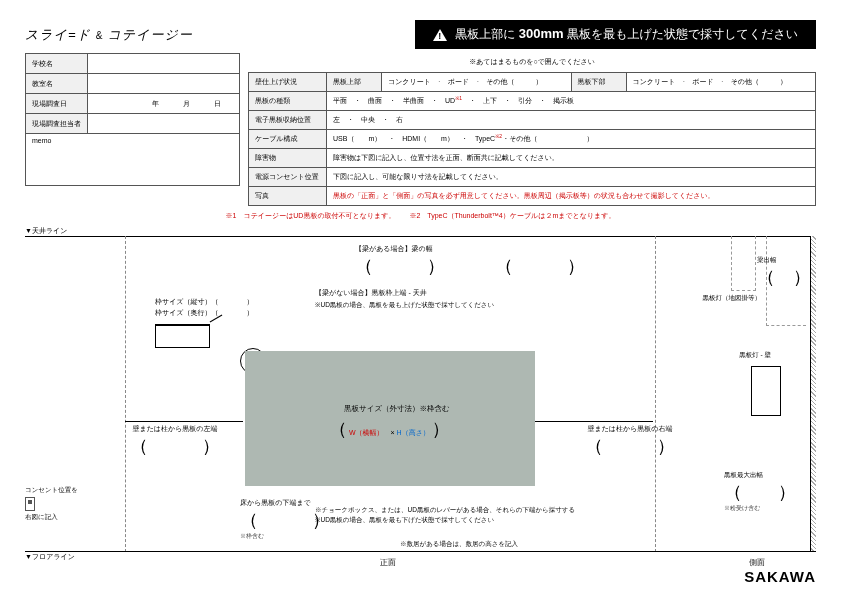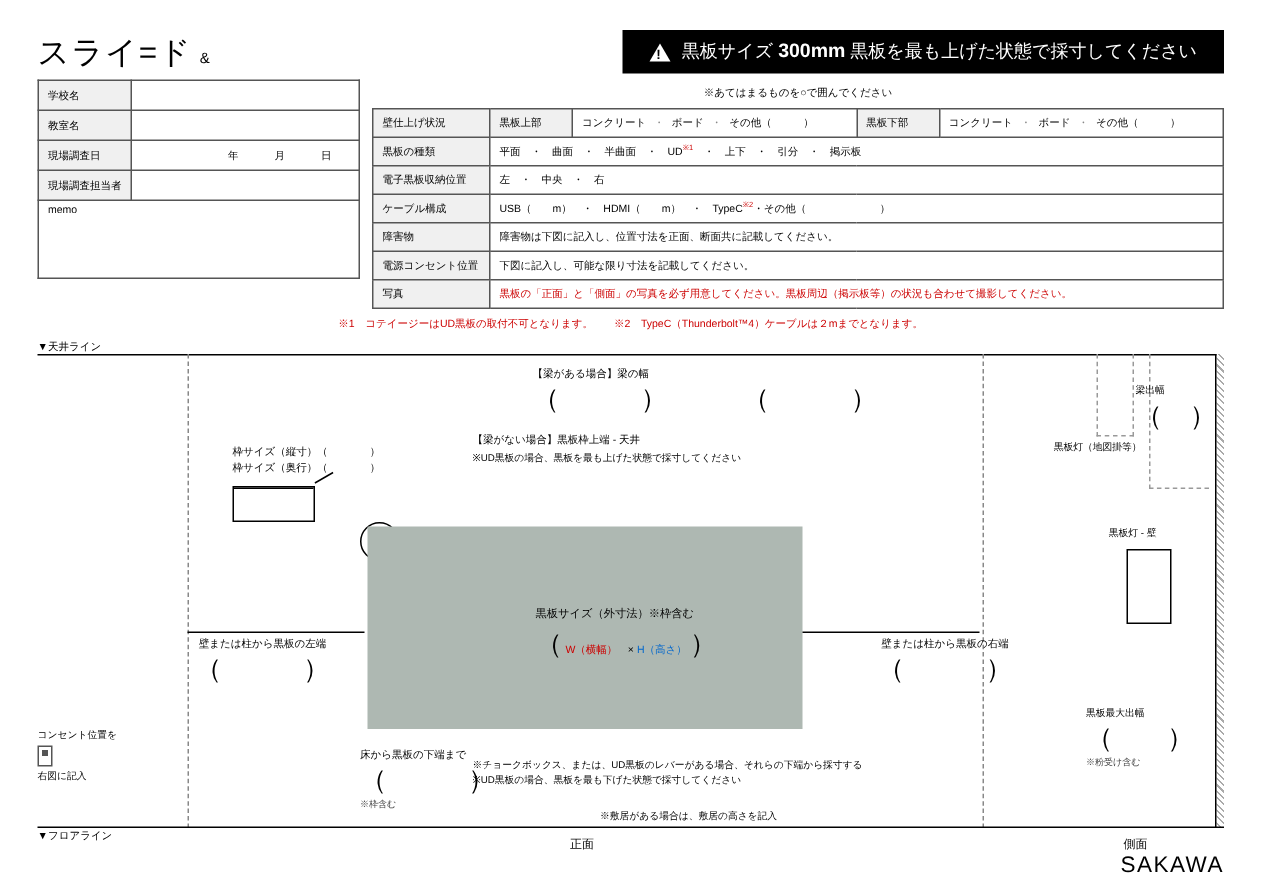--- a/index.html
+++ b/index.html
@@ -1,19 +1,19 @@
 <!DOCTYPE html>
 <html><head>
 <meta charset="utf-8">
 <style>
 *{margin:0;padding:0;box-sizing:border-box;font-family:"Hiragino Kaku Gothic Pro","Meiryo",sans-serif}
 body{background:#fff;width:841px;height:595px;padding:20px 25px;font-size:8px;color:#000}
 .header{display:flex;align-items:center;justify-content:space-between;margin-bottom:4px}
 .title-left{display:flex;align-items:baseline;gap:5px}
-.brand{font-size:21px;font-weight:300;letter-spacing:1px}
+.brand{font-size:13px;font-weight:300;font-style:italic;letter-spacing:1px}
 .amp{font-size:10px}
 .subtitle{font-size:17px;font-weight:400}
 .warning{background:#000;color:#fff;padding:6px 18px;font-size:12px;display:flex;align-items:center;gap:8px}
 .warn-icon{display:inline-block;width:0;height:0;border-left:7px solid transparent;border-right:7px solid transparent;border-bottom:12px solid #fff;position:relative}
 .warn-icon::after{content:"!";position:absolute;left:-2px;top:2px;color:#000;font-size:9px;font-weight:bold}
 .b300{font-weight:bold;font-size:13px}
 .top-row{display:flex;gap:8px;margin-bottom:2px}
 .left-table{border-collapse:collapse;width:215px}
 .left-table td{border:1px solid #555;padding:3px 6px;height:20px}
 .left-table .lbl{background:#f0f0f0;width:62px;font-size:7px}
@@ -27,21 +27,21 @@
 .red{color:#c00}
 .sup{font-size:5px;vertical-align:super;color:#c00}
 .circle-note{font-size:6.5px;text-align:center;padding:2px;border-bottom:none}
 .footnotes{color:#c00;font-size:7px;text-align:center;padding:3px 0}
 .diagram{position:relative;height:350px;margin-top:2px}
 .ceil-label{font-size:7px;position:absolute;top:0;left:0}
 .floor-label{font-size:7px;position:absolute;bottom:14px;left:0}
 .ceil-line{position:absolute;top:10px;left:0;right:0;border-top:1px solid #000}
 .floor-line{position:absolute;bottom:24px;left:0;right:0;border-top:1px solid #000}
 .board{position:absolute;left:220px;top:125px;width:290px;height:135px;background:#aeb8b2}
-.board-label{position:absolute;left:332px;top:178px;font-size:7.5px;text-align:left}
+.board-label{position:absolute;left:304px;top:178px;font-size:7.5px;text-align:right}
 .wh{font-size:7px;margin-top:3px}
 .wh .w{color:#c00}
 .wh .h{color:#06c}
 .paren-v{font-size:18px;font-weight:200}
 .frame-label{position:absolute;left:130px;top:70px;font-size:7px;line-height:1.6}
 .frame-box{position:absolute;left:130px;top:98px;width:55px;height:24px;border:1px solid #000}
 .frame-box-inner{border-top:1px solid #000;height:12px}
 .frame-handle{position:absolute;left:184px;top:92px;width:14px;border-top:1px solid #000;transform:rotate(-30deg)}
 .circle{position:absolute;left:215px;top:122px;width:26px;height:26px;border:1px solid #000;border-radius:50%}
 .left-post{position:absolute;left:105px;top:198px;font-size:7px;text-align:center}
@@ -52,44 +52,45 @@
 .bot-note{position:absolute;left:290px;top:280px;font-size:6.5px}
 .floor-to{position:absolute;left:215px;top:272px;font-size:7px}
 .sub-note{font-size:6px;color:#444}
 .dumari{position:absolute;left:375px;bottom:27px;font-size:6.5px}
 .front{position:absolute;left:355px;bottom:8px;font-size:8px}
 .side{position:absolute;left:724px;bottom:8px;font-size:8px}
 .outlet{position:absolute;left:0;top:260px;font-size:6.5px}
 .outlet-box{width:10px;height:14px;border:1px solid #555;margin:2px 0;background:#fff;position:relative}
 .outlet-box::before,.outlet-box::after{content:"";position:absolute;width:2px;height:4px;background:#555}
 .outlet-box::before{left:2px;top:2px}.outlet-box::after{right:2px;top:2px}
-.logo{position:absolute;right:25px;bottom:10px;font-size:15px;font-weight:400;letter-spacing:1px}
+.logo{position:absolute;right:25px;bottom:10px;font-size:15px;font-weight:700;letter-spacing:1px}
 .vline{position:absolute;border-left:1px dashed #888}
 .arrow-h{position:absolute;border-top:1px solid #000}
 .side-region{position:absolute;right:0;top:10px;width:130px;bottom:24px}
 .side-box1{position:absolute;top:0;right:60px;width:25px;height:55px;border:1px dashed #999;border-top:none}
 .side-box2{position:absolute;top:0;right:10px;width:40px;height:90px;border-left:1px dashed #999;border-bottom:1px dashed #999}
 .side-lbl{font-size:6.5px;position:absolute}
 .side-wall{position:absolute;right:0;top:0;bottom:0;width:6px;background:repeating-linear-gradient(45deg,#fff,#fff 2px,#aaa 2px,#aaa 3px);border-left:1px solid #000}
 .kb-wall{position:absolute;right:35px;top:130px;width:30px;height:50px;border:1px solid #000}
 .kb-max{position:absolute;right:20px;top:235px;font-size:6.5px}
 .beam-proj{position:absolute;right:5px;top:20px;font-size:6.5px}
 </style>
 </head>
 <body>
 
 <div class="header">
   <div class="title-left">
     <span class="brand">スライ=ド</span>
     <span class="amp">&amp;</span>
+    <span class="brand">コテイージー</span>
   </div>
   <div class="warning">
     <span class="warn-icon"></span>
     <span>
-      <span>黒板サイズ</span>
+      <span>黒板上部に</span>
       <span class="b300">300mm</span>
       <span>黒板を最も上げた状態で採寸してください</span>
     </span>
   </div>
 </div>
 
 <div class="top-row">
   <div>
     <table class="left-table">
       <tbody>

